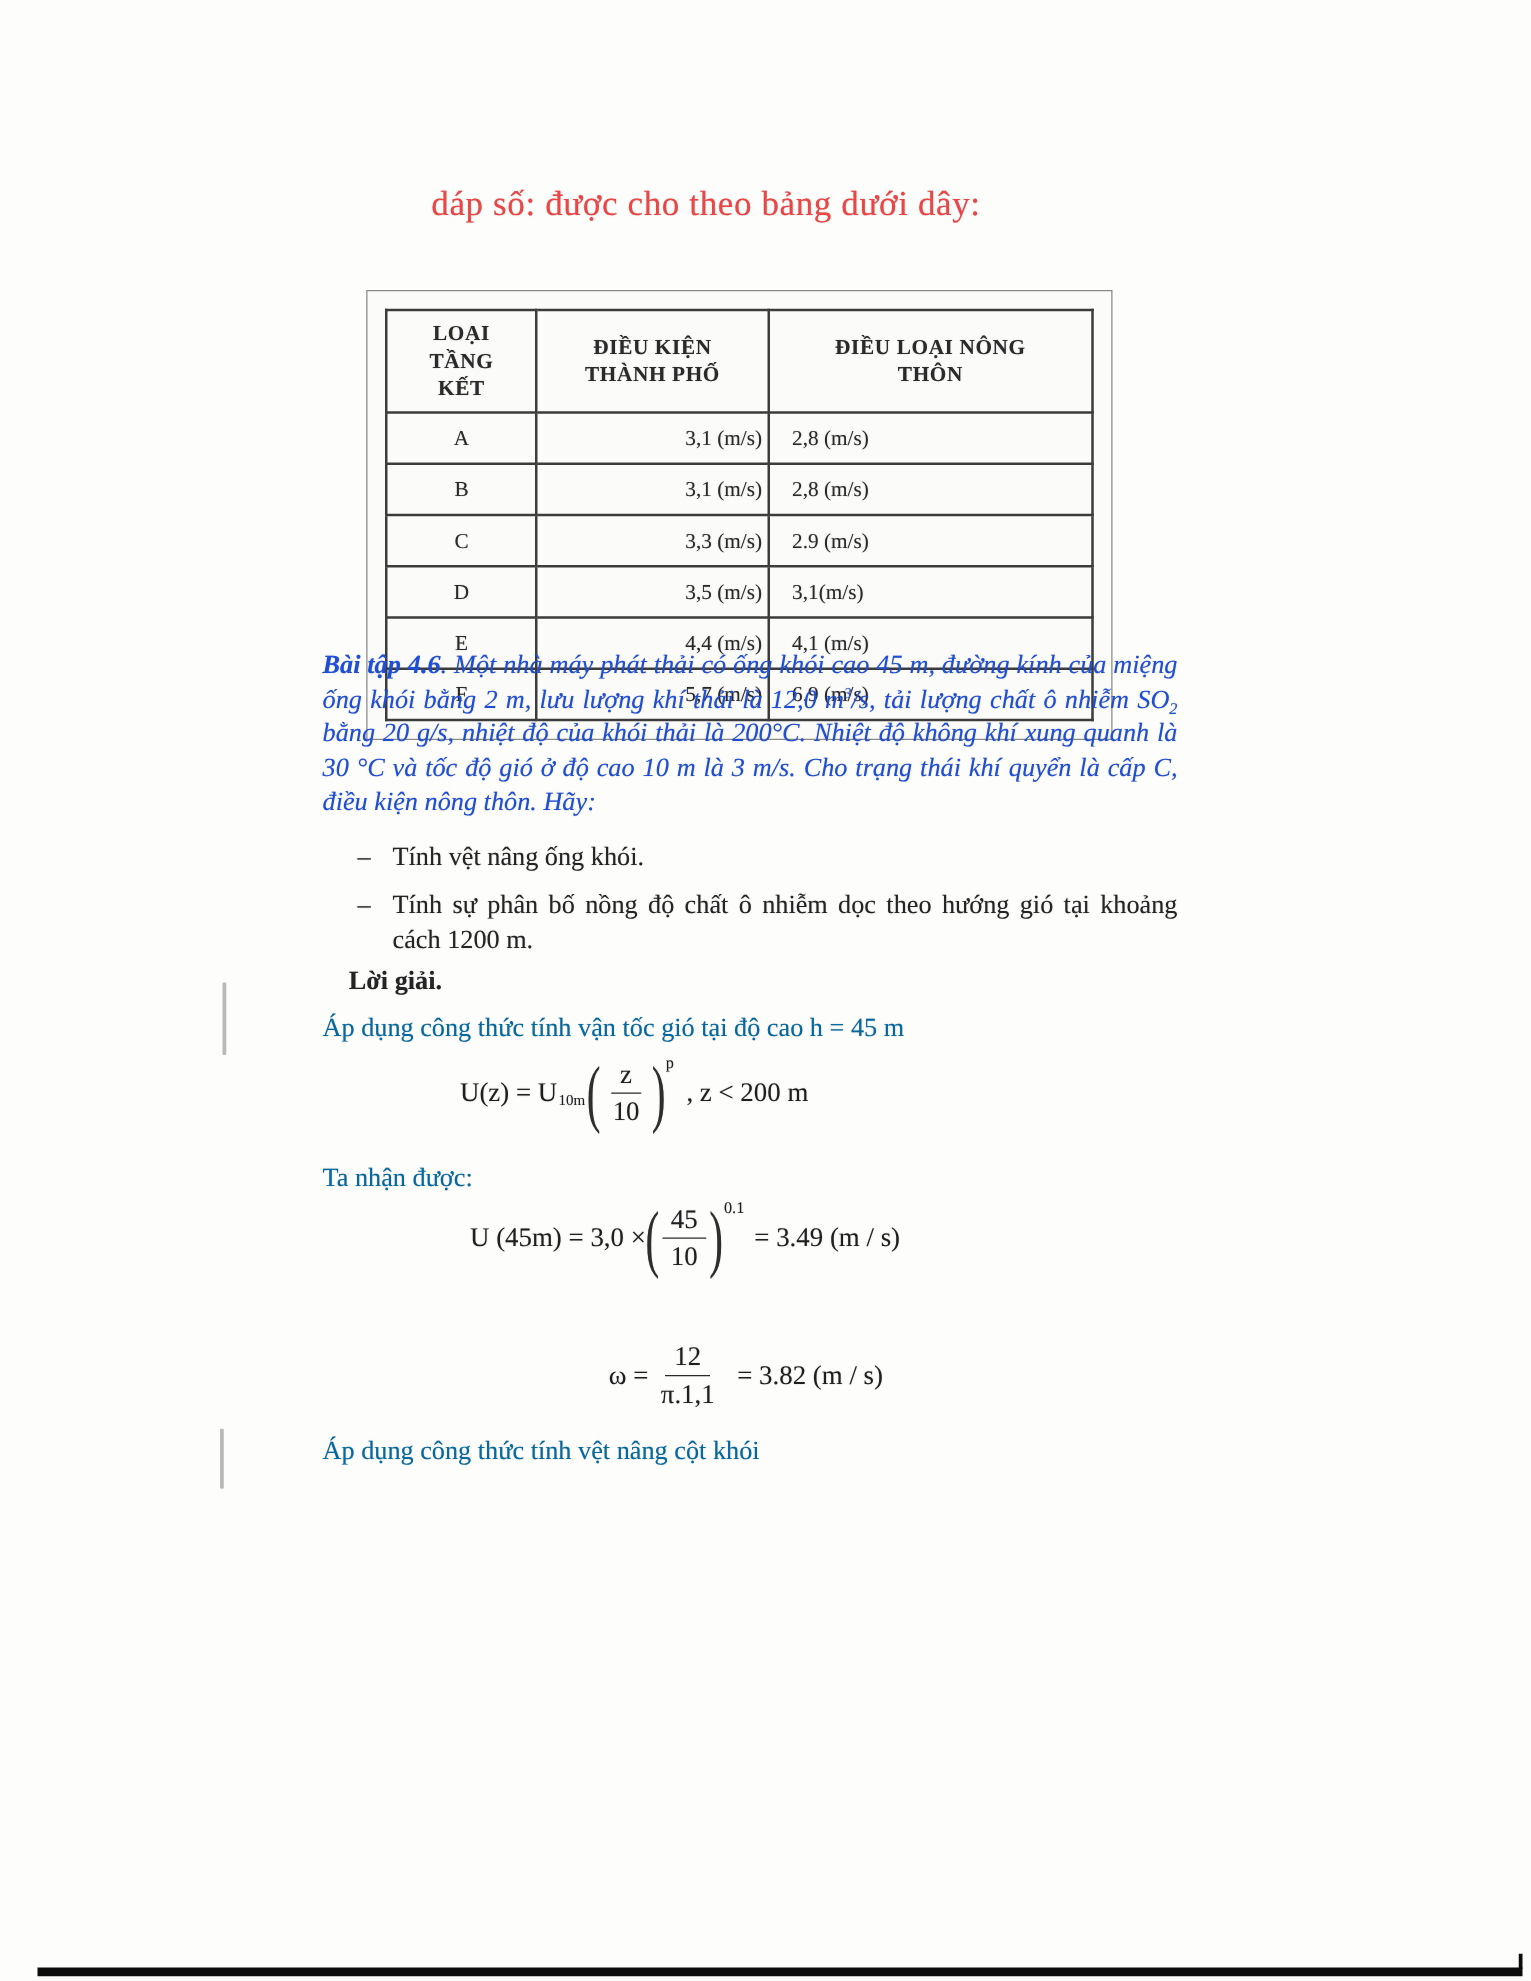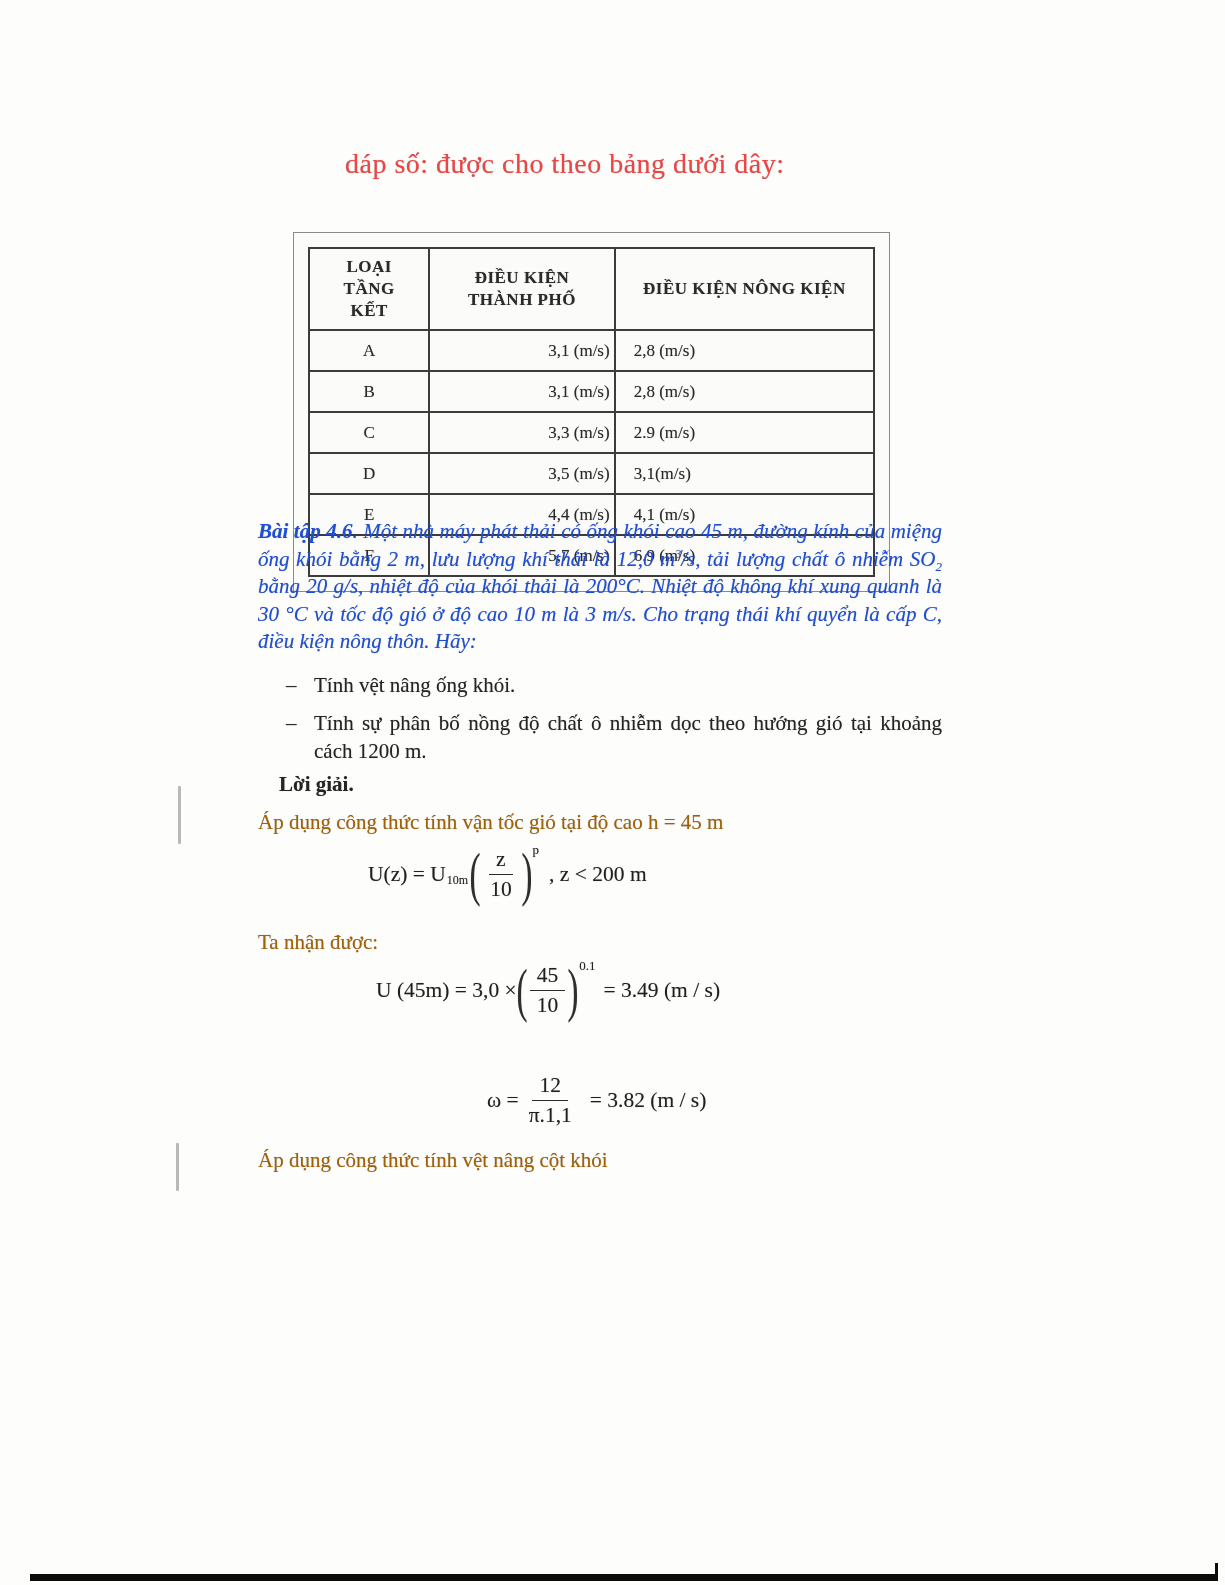--- a/index.html
+++ b/index.html
@@ -88,21 +88,21 @@
   .bullet .dash { width: 28px; flex: 0 0 28px; }
   .bullet .btxt { text-align: justify; }
 
   .solution-heading {
     position: absolute;
     left: 258px; top: 772px;
     font-size: 21px;
     font-weight: bold;
     margin-left: 21px;
   }
-  .line { position: absolute; left: 258px; font-size: 21px; color: #a16207; }
+  .line { position: absolute; left: 258px; font-size: 21px; color: #0369a1; }
 
   
   .formula {
     position: absolute;
     display: inline-flex;
     align-items: center;
     font-size: 21.5px;
     color: #1f1f1f;
     white-space: nowrap;
   }
@@ -165,21 +165,21 @@
     <table class="dtable">
       <colgroup>
           <col class="w0">
           <col class="w1">
           <col class="w2">
         </colgroup>
       <thead>
         <tr>
           <th class="scan">LOẠI TẦNG KẾT</th>
           <th class="scan">ĐIỀU KIỆN THÀNH PHỐ</th>
-          <th class="scan">ĐIỀU KIỆN NÔNG KIỆN</th>
+          <th class="scan">ĐIỀU LOẠI NÔNG THÔN</th>
         </tr>
       </thead>
       <tbody>
         <tr>
           <td class="c0 scan">A</td>
           <td class="c1 scan">3,1 (m/s)</td>
           <td class="c2 scan">2,8 (m/s)</td>
         </tr>
         <tr>
           <td class="c0 scan">B</td>

